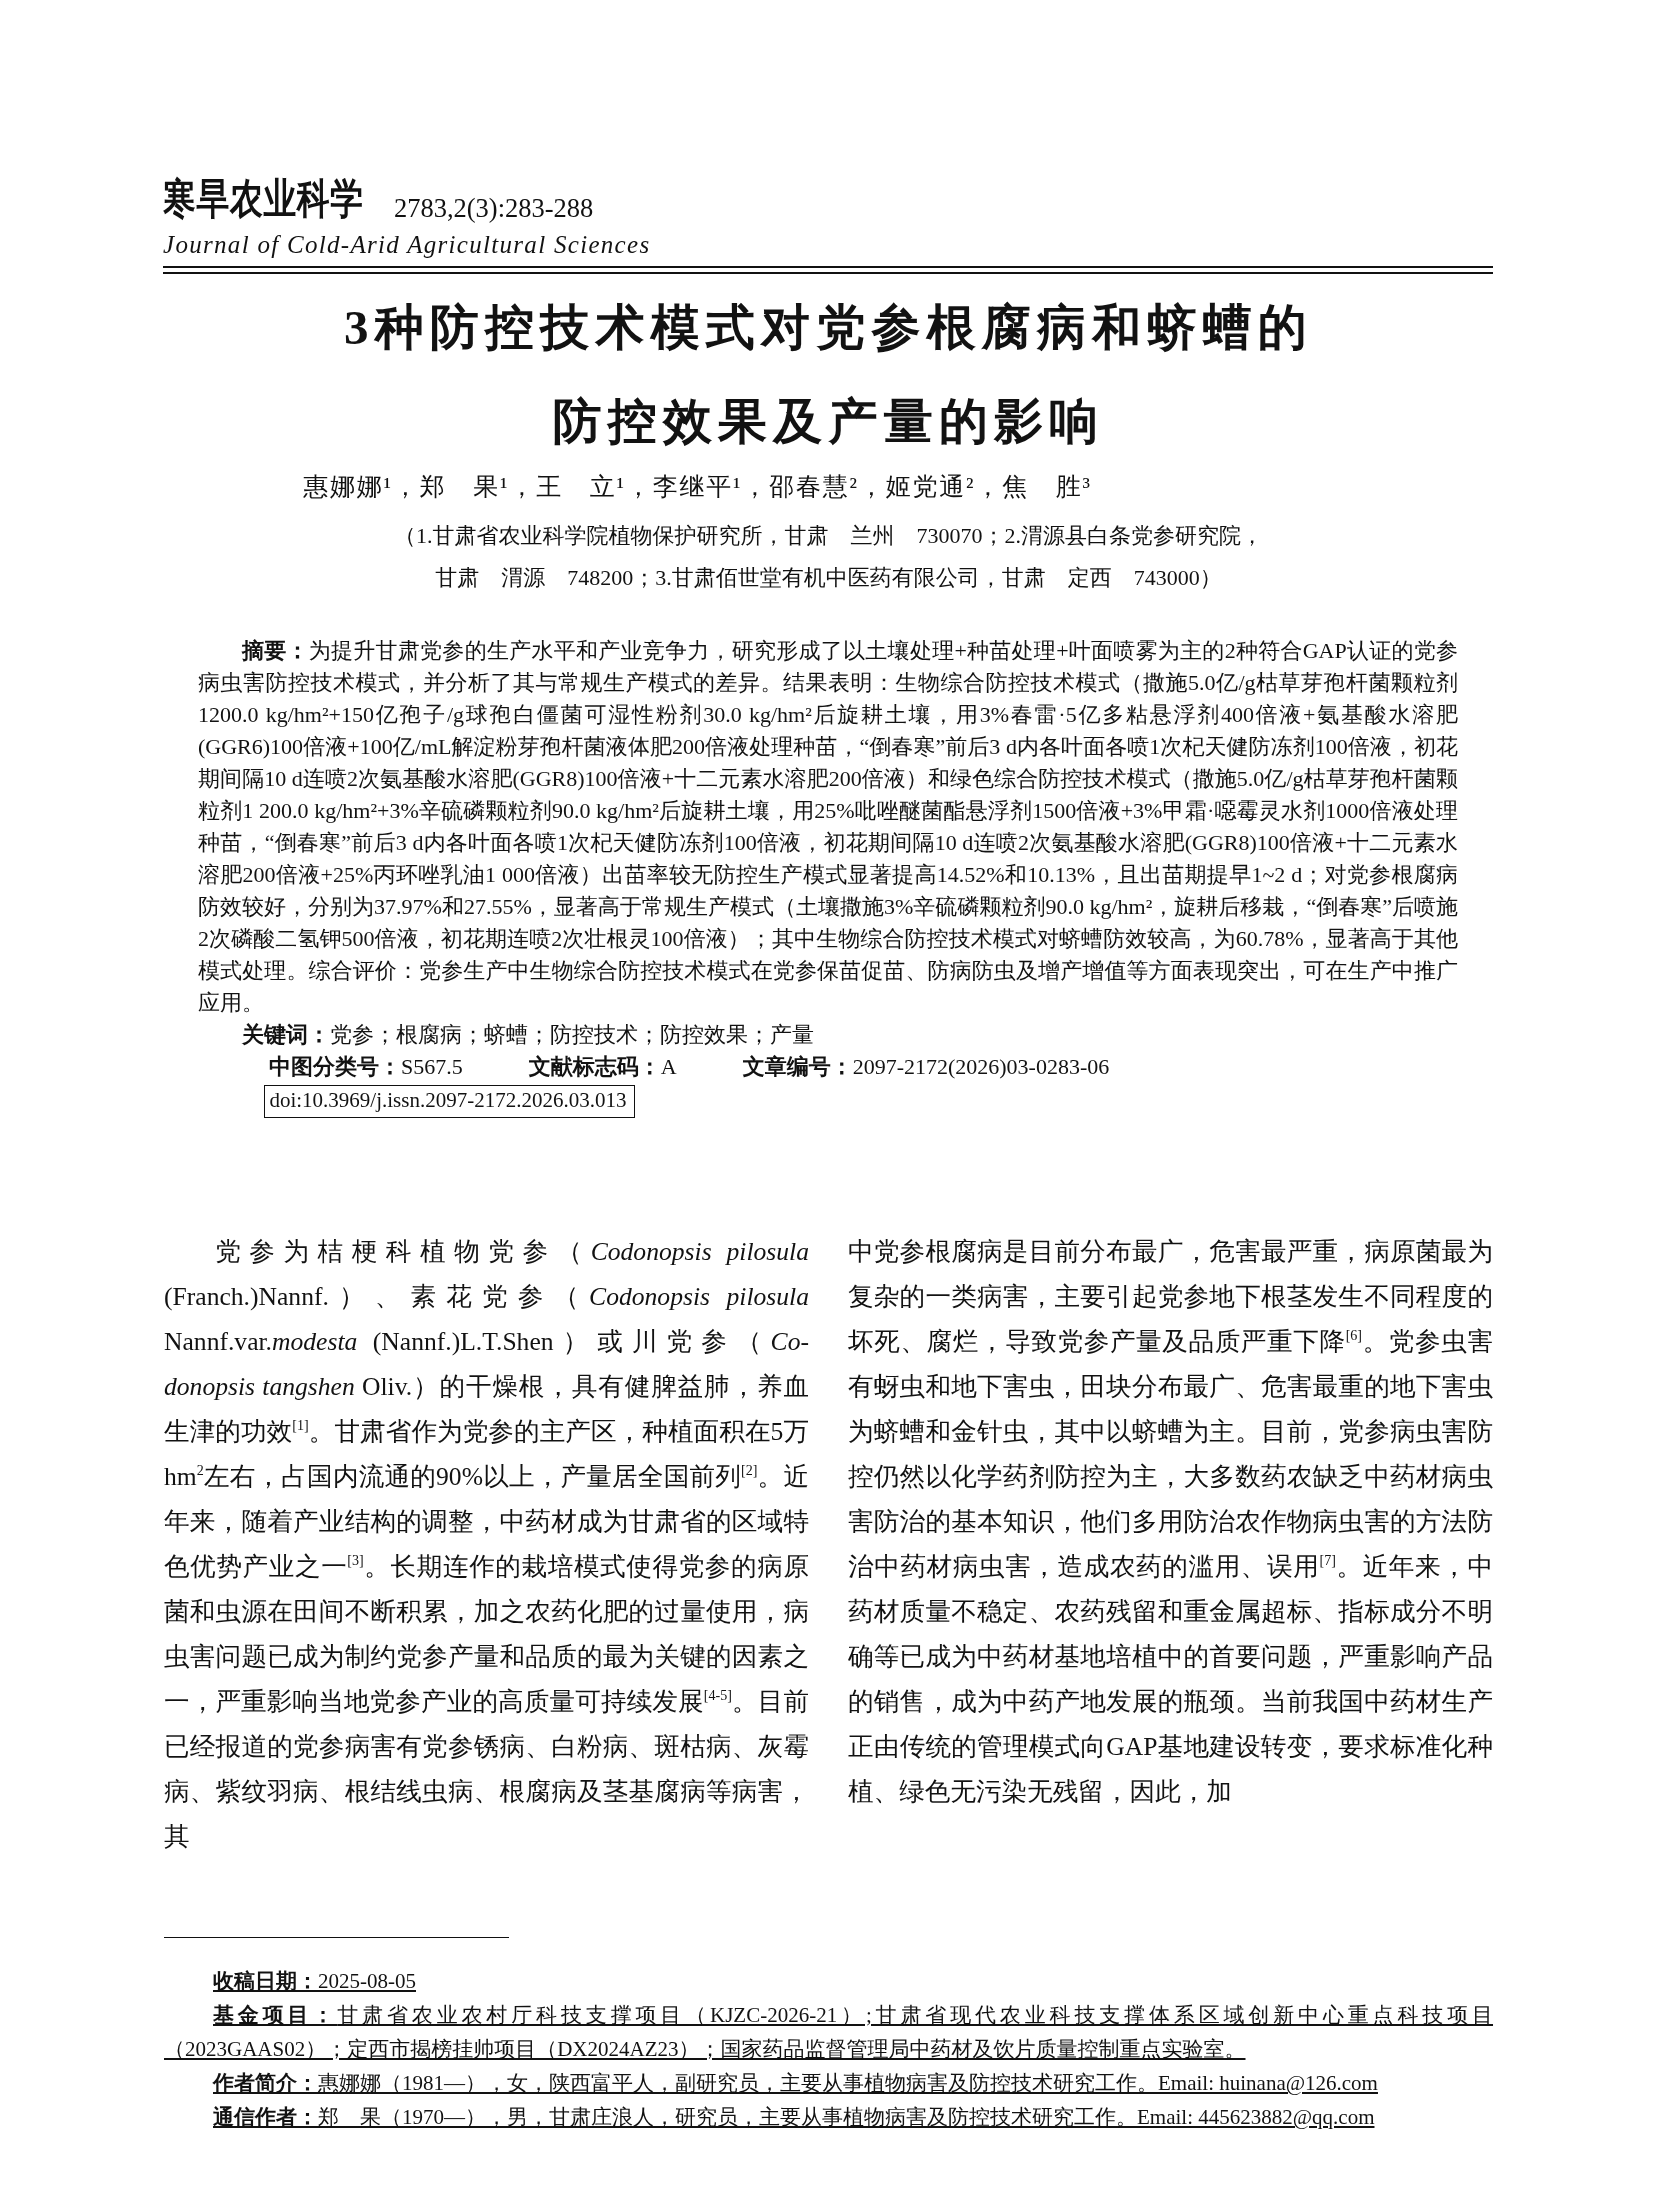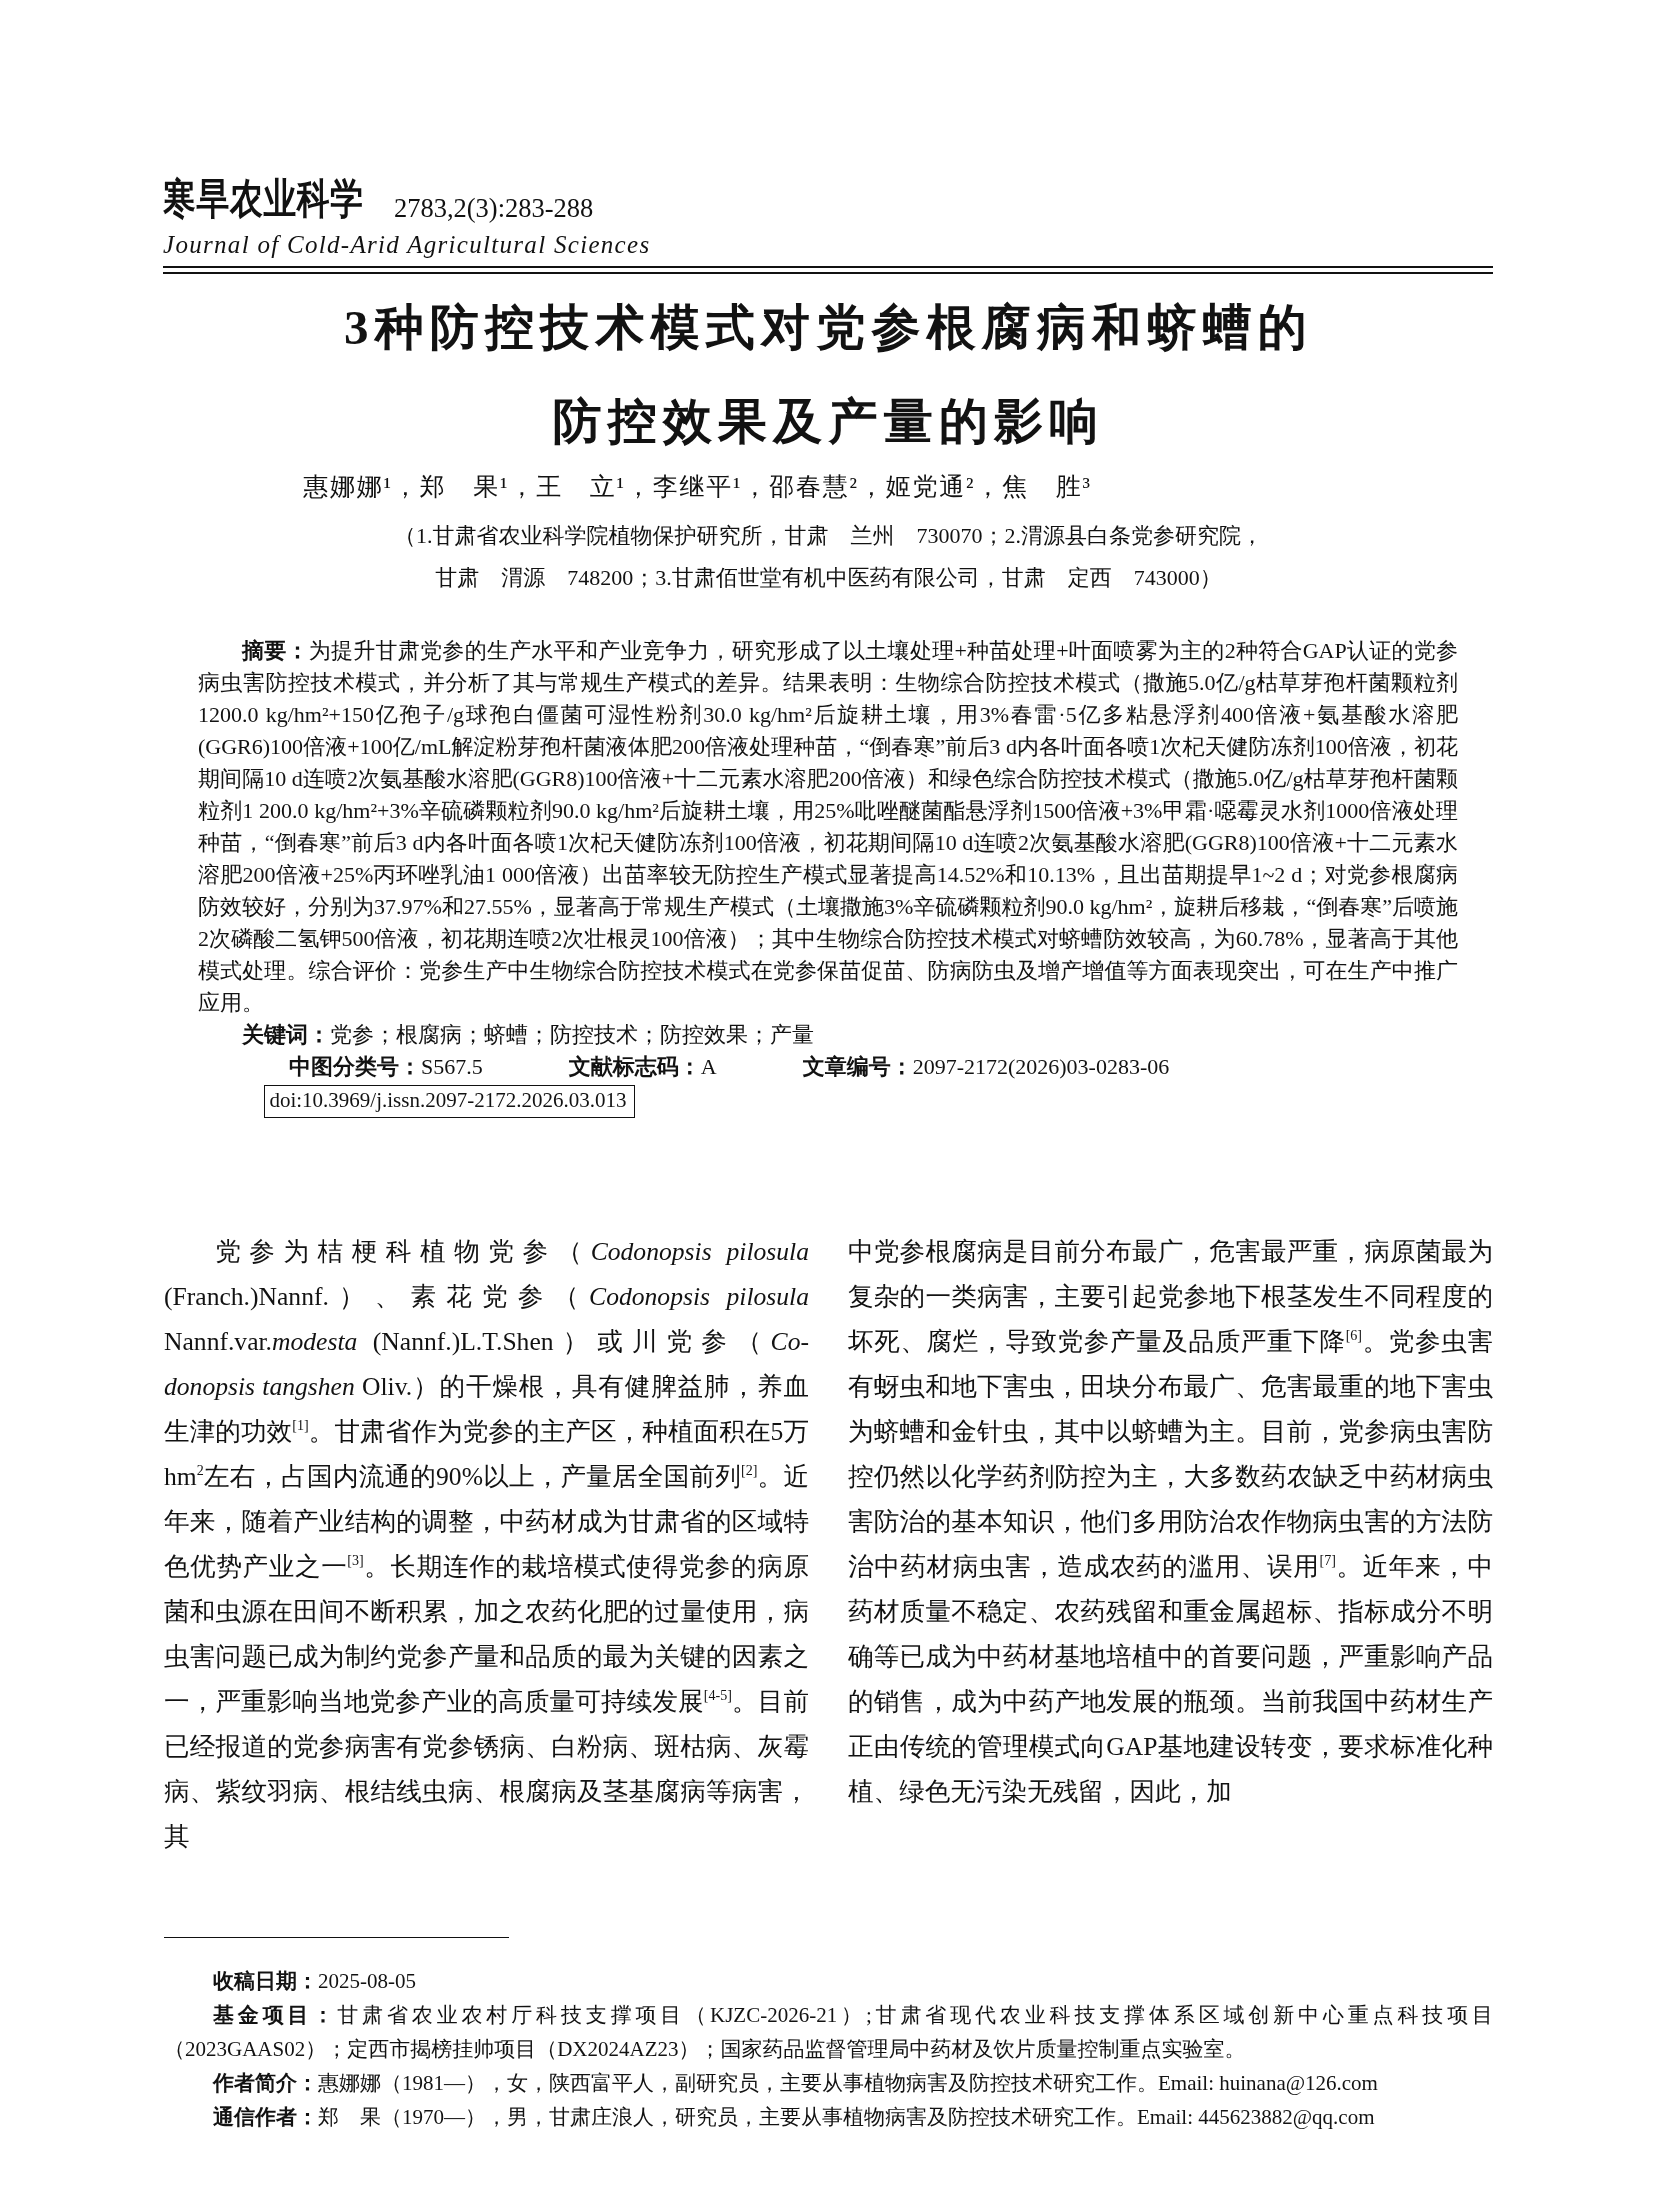--- a/index.html
+++ b/index.html
@@ -34,41 +34,41 @@
   }
   
   .abstract-wrap{
     position:absolute;left:198px;top:635px;width:1260px;
     font-size:22px;line-height:32px;text-align:justify;
   }
   .abstract-wrap p{margin:0;}
   .abs-p,.kw-p{text-indent:2em;}
   .lbl{font-family:"Liberation Sans","DejaVu Sans",sans-serif;font-weight:bold;}
   .meta-p{padding-left:71px;text-align:left;}
-  .meta-pair{margin-right:66px;white-space:nowrap;margin-left:20px;}
+  .meta-pair{margin-right:66px;white-space:nowrap;}
   .doi-box{
     display:inline-block;margin-left:66px;margin-top:2px;
     border:1.3px solid #111;padding:1.8px 8px 3.5px 4.4px;font-size:21px;line-height:25.6px;
   }
   
   .col{
     position:absolute;top:1229px;width:645px;height:699px;overflow:hidden;
     font-size:25.6px;line-height:45px;text-align:justify;
   }
   .col-left{left:164px;text-indent:2em;}
   .col-right{left:848px;}
   sup{font-size:.55em;vertical-align:super;line-height:0;}
   i{}
   
   .footnote-rule{position:absolute;left:164px;top:1937px;width:345px;border-top:1.8px solid #111;}
   .footer{
     position:absolute;left:164px;top:1964px;width:1329px;
     font-size:21px;line-height:34px;text-align:justify;
   }
-  .footer p{margin:0;text-indent:49px;}
+  .footer p{margin:0;text-indent:49px;text-decoration:underline;}
 </style>
 </head>
 <body>
 
 <div class="page">
 
   <div class="jheader">
     <div class="jrow">
       <span class="jlogo">寒旱农业科学</span>
       <span class="jissue">2783,2(3):283-288</span>

